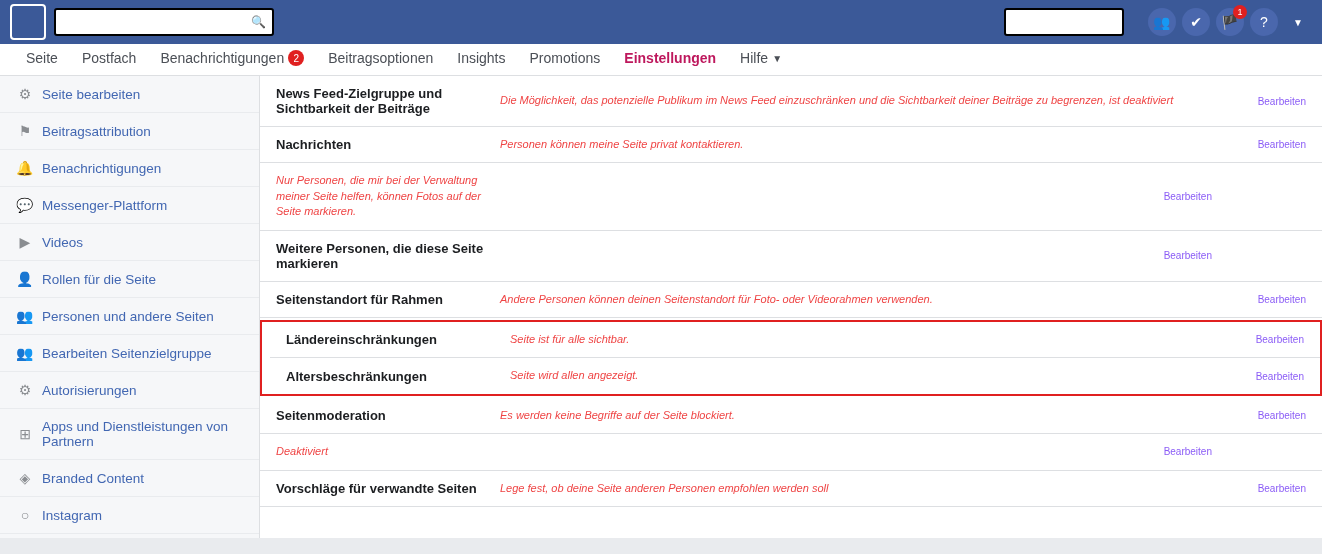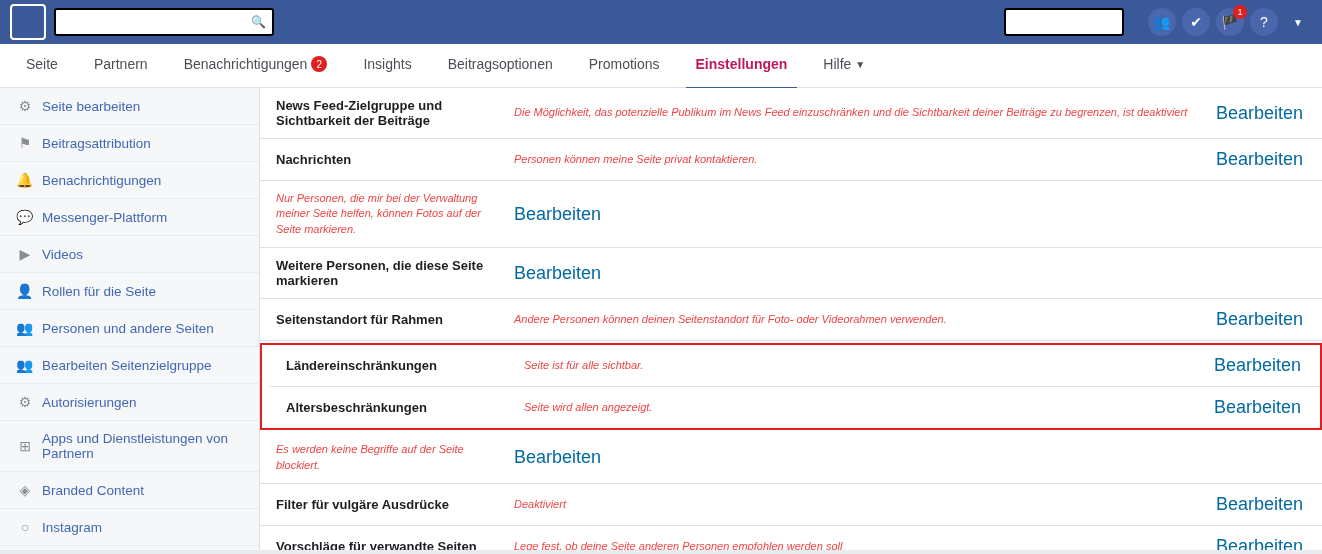--- a/index.html
+++ b/index.html
@@ -62,22 +62,22 @@
       border-radius: 50%; width: 14px; height: 14px;
       display: flex; align-items: center; justify-content: center;
     }
 
     
     .sub-nav {
       background: #fff;
       border-bottom: 1px solid #dddfe2;
       display: flex; align-items: center;
       padding: 0 16px;
-      height: 44px;
-      gap: 16px;
+      height: 32px;
+      gap: 4px;
     }
     .sub-nav-item {
       padding: 14px 10px;
       font-size: 14px;
       color: #4b4f56;
       cursor: pointer;
       text-decoration: none;
       display: flex; align-items: center; gap: 4px;
       border-bottom: 3px solid transparent;
       height: 48px;
@@ -127,37 +127,38 @@
       background: #fff;
       overflow-y: auto;
       padding: 0;
     }
     .settings-row {
       display: grid;
       grid-template-columns: 220px 1fr 90px;
       border-bottom: 1px solid #dddfe2;
       padding: 10px 16px;
       align-items: center;
-      gap: 18px;
+      gap: 4px;
     }
     .settings-row-label {
       font-size: 13px;
       font-weight: bold;
       color: #1c1e21;
     }
     .settings-row-desc {
       font-size: 11px;
       color: #ef4444;
       line-height: 1.4;
       font-style: italic;
     }
     .settings-row-action {
-      font-size: 18px;
-      color: #0369a1;
+      font-size: 10px;
+      color: #8b5cf6;
       cursor: pointer;
+      text-align: right;
     }
 
     
     .highlighted-group {
       border: 2px solid #e02020;
       margin: 2px 0;
       padding-left: 8px;
     }
     .highlighted-group .settings-row {
       border-bottom: 1px solid #dddfe2;
@@ -203,31 +204,31 @@
     </button>
   </div>
 </div>
 
 <div class="sub-nav">
 
 <a class="sub-nav-item">
       <span>Seite</span>
     </a>
     <a class="sub-nav-item">
-      <span>Partnern</span>
+      <span>Postfach</span>
     </a>
     <a class="sub-nav-item">
       <span>Benachrichtigungen</span>
       <span class="sub-nav-badge">2</span>
     </a>
     <a class="sub-nav-item">
+      <span>Beitragsoptionen</span>
+    </a>
+    <a class="sub-nav-item">
       <span>Insights</span>
-    </a>
-    <a class="sub-nav-item">
-      <span>Beitragsoptionen</span>
     </a>
     <a class="sub-nav-item">
       <span>Promotions</span>
     </a>
     <a class="sub-nav-item active">
       <span>Einstellungen</span>
     </a>
     <a class="sub-nav-item">
       <span>Hilfe</span>
       <span style="font-size: 10px;"> ▼</span>
@@ -319,25 +320,25 @@
           <div class="settings-row-desc">Seite ist für alle sichtbar.</div>
           <div class="settings-row-action">Bearbeiten</div>
         </div>
         <div class="settings-row">
           <div class="settings-row-label">Altersbeschränkungen</div>
           <div class="settings-row-desc">Seite wird allen angezeigt.</div>
           <div class="settings-row-action">Bearbeiten</div>
         </div>
       </div>
       <div class="settings-row">
+        <div class="settings-row-label">Seitenmoderation</div>
         <div class="settings-row-desc">Es werden keine Begriffe auf der Seite blockiert.</div>
         <div class="settings-row-action">Bearbeiten</div>
       </div>
       <div class="settings-row">
-        <div class="settings-row-label">Filter für vulgäre Ausdrücke</div>
         <div class="settings-row-desc">Deaktiviert</div>
         <div class="settings-row-action">Bearbeiten</div>
       </div>
       <div class="settings-row">
         <div class="settings-row-label">Vorschläge für verwandte Seiten</div>
         <div class="settings-row-desc">Lege fest, ob deine Seite anderen Personen empfohlen werden soll</div>
         <div class="settings-row-action">Bearbeiten</div>
       </div>
     </div>
 </div>

